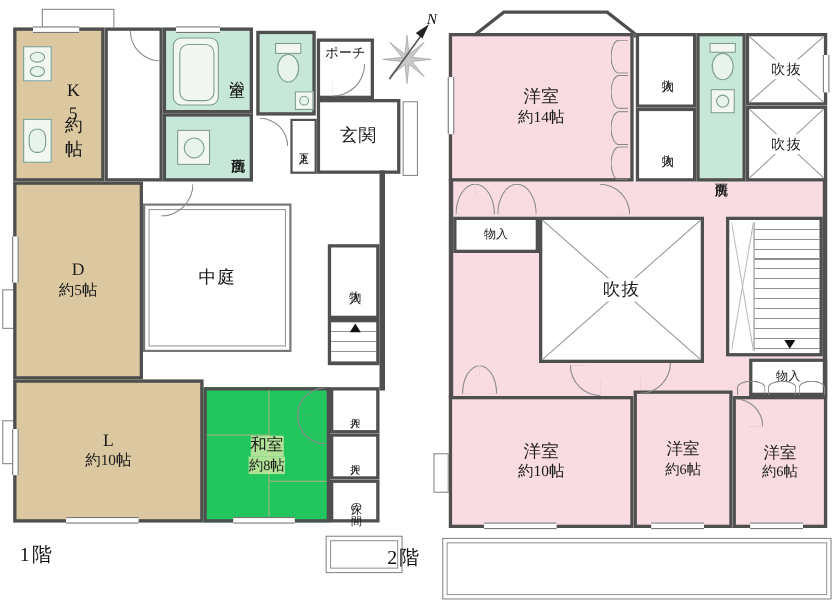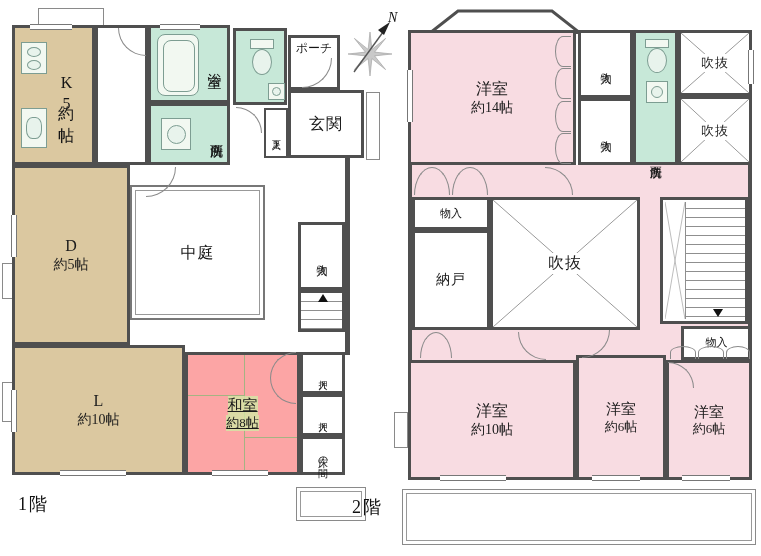--- a/index.html
+++ b/index.html
@@ -1,20 +1,20 @@
 <!DOCTYPE html>
 <html><head>
 <meta charset="utf-8">
 <style>
   html,body{margin:0;padding:0;background:#fff;}
   #plan{position:relative;width:761px;height:556px;background:#fff;overflow:hidden;
         font-family:"Liberation Serif","DejaVu Serif",serif;color:#1b1b1b;}
   .room{position:absolute;box-sizing:border-box;border:3px solid #4f4f4f;
         display:flex;flex-direction:column;align-items:center;justify-content:center;text-align:center;}
-  .tan{background:#dbc8a0;} .green{background:#fca5a5;text-decoration:underline;} .teal{background:#c7e8d8;}
+  .tan{background:#dbc8a0;} .green{background:#22c55e;} .teal{background:#c7e8d8;}
   .pink{background:#f8dce2;} .white{background:#ffffff;}
   .thinb{border:1px solid #8a8a8a;}
   .lbl{font-size:15px;line-height:1.2;color:#151515;letter-spacing:1px;}
   .rname{font-size:15px;line-height:1.25;}
   .rsize{font-size:13px;line-height:1.25;}
   .big .rname{font-size:16px;} .big .rsize{font-size:14px;text-align:right;}
   .vert{writing-mode:vertical-rl;text-orientation:upright;letter-spacing:2px;}
   .sm{font-size:11px;letter-spacing:0;}
   .xs{font-size:9px;letter-spacing:0;}
   .abs{position:absolute;}
@@ -194,23 +194,20 @@
     <svg class="xsvg">
       <line x1="0" y1="0" x2="100%" y2="100%" stroke="#9a9a9a" stroke-width="1"></line>
       <line x1="100%" y1="0" x2="0" y2="100%" stroke="#9a9a9a" stroke-width="1"></line>
     </svg>
     <span class="voidlbl">吹抜</span>
   </div>
 
   <div class="room white" style="left:412px;top:197px;width:78px;height:33px;">
     <span class="lbl sm">物入</span>
   </div>
-  <div class="room white" style="left:412px;top:230px;width:78px;height:100px;">
-    <span class="lbl" style="font-size:14px;">納戸</span>
-  </div>
   <div class="room white" style="left:490px;top:197px;width:150px;height:133px;">
     <svg class="xsvg">
       <line x1="0" y1="0" x2="100%" y2="100%" stroke="#9a9a9a" stroke-width="1"></line>
       <line x1="100%" y1="0" x2="0" y2="100%" stroke="#9a9a9a" stroke-width="1"></line>
     </svg>
     <span class="voidlbl" style="font-size:16px;">吹抜</span>
   </div>
 
   <div class="room white" style="left:660px;top:197px;width:88px;height:127px;">
     <div class="abs" style="left:2px;top:2px;width:20px;height:117px;border-right:1px solid #8f8f8f;">

